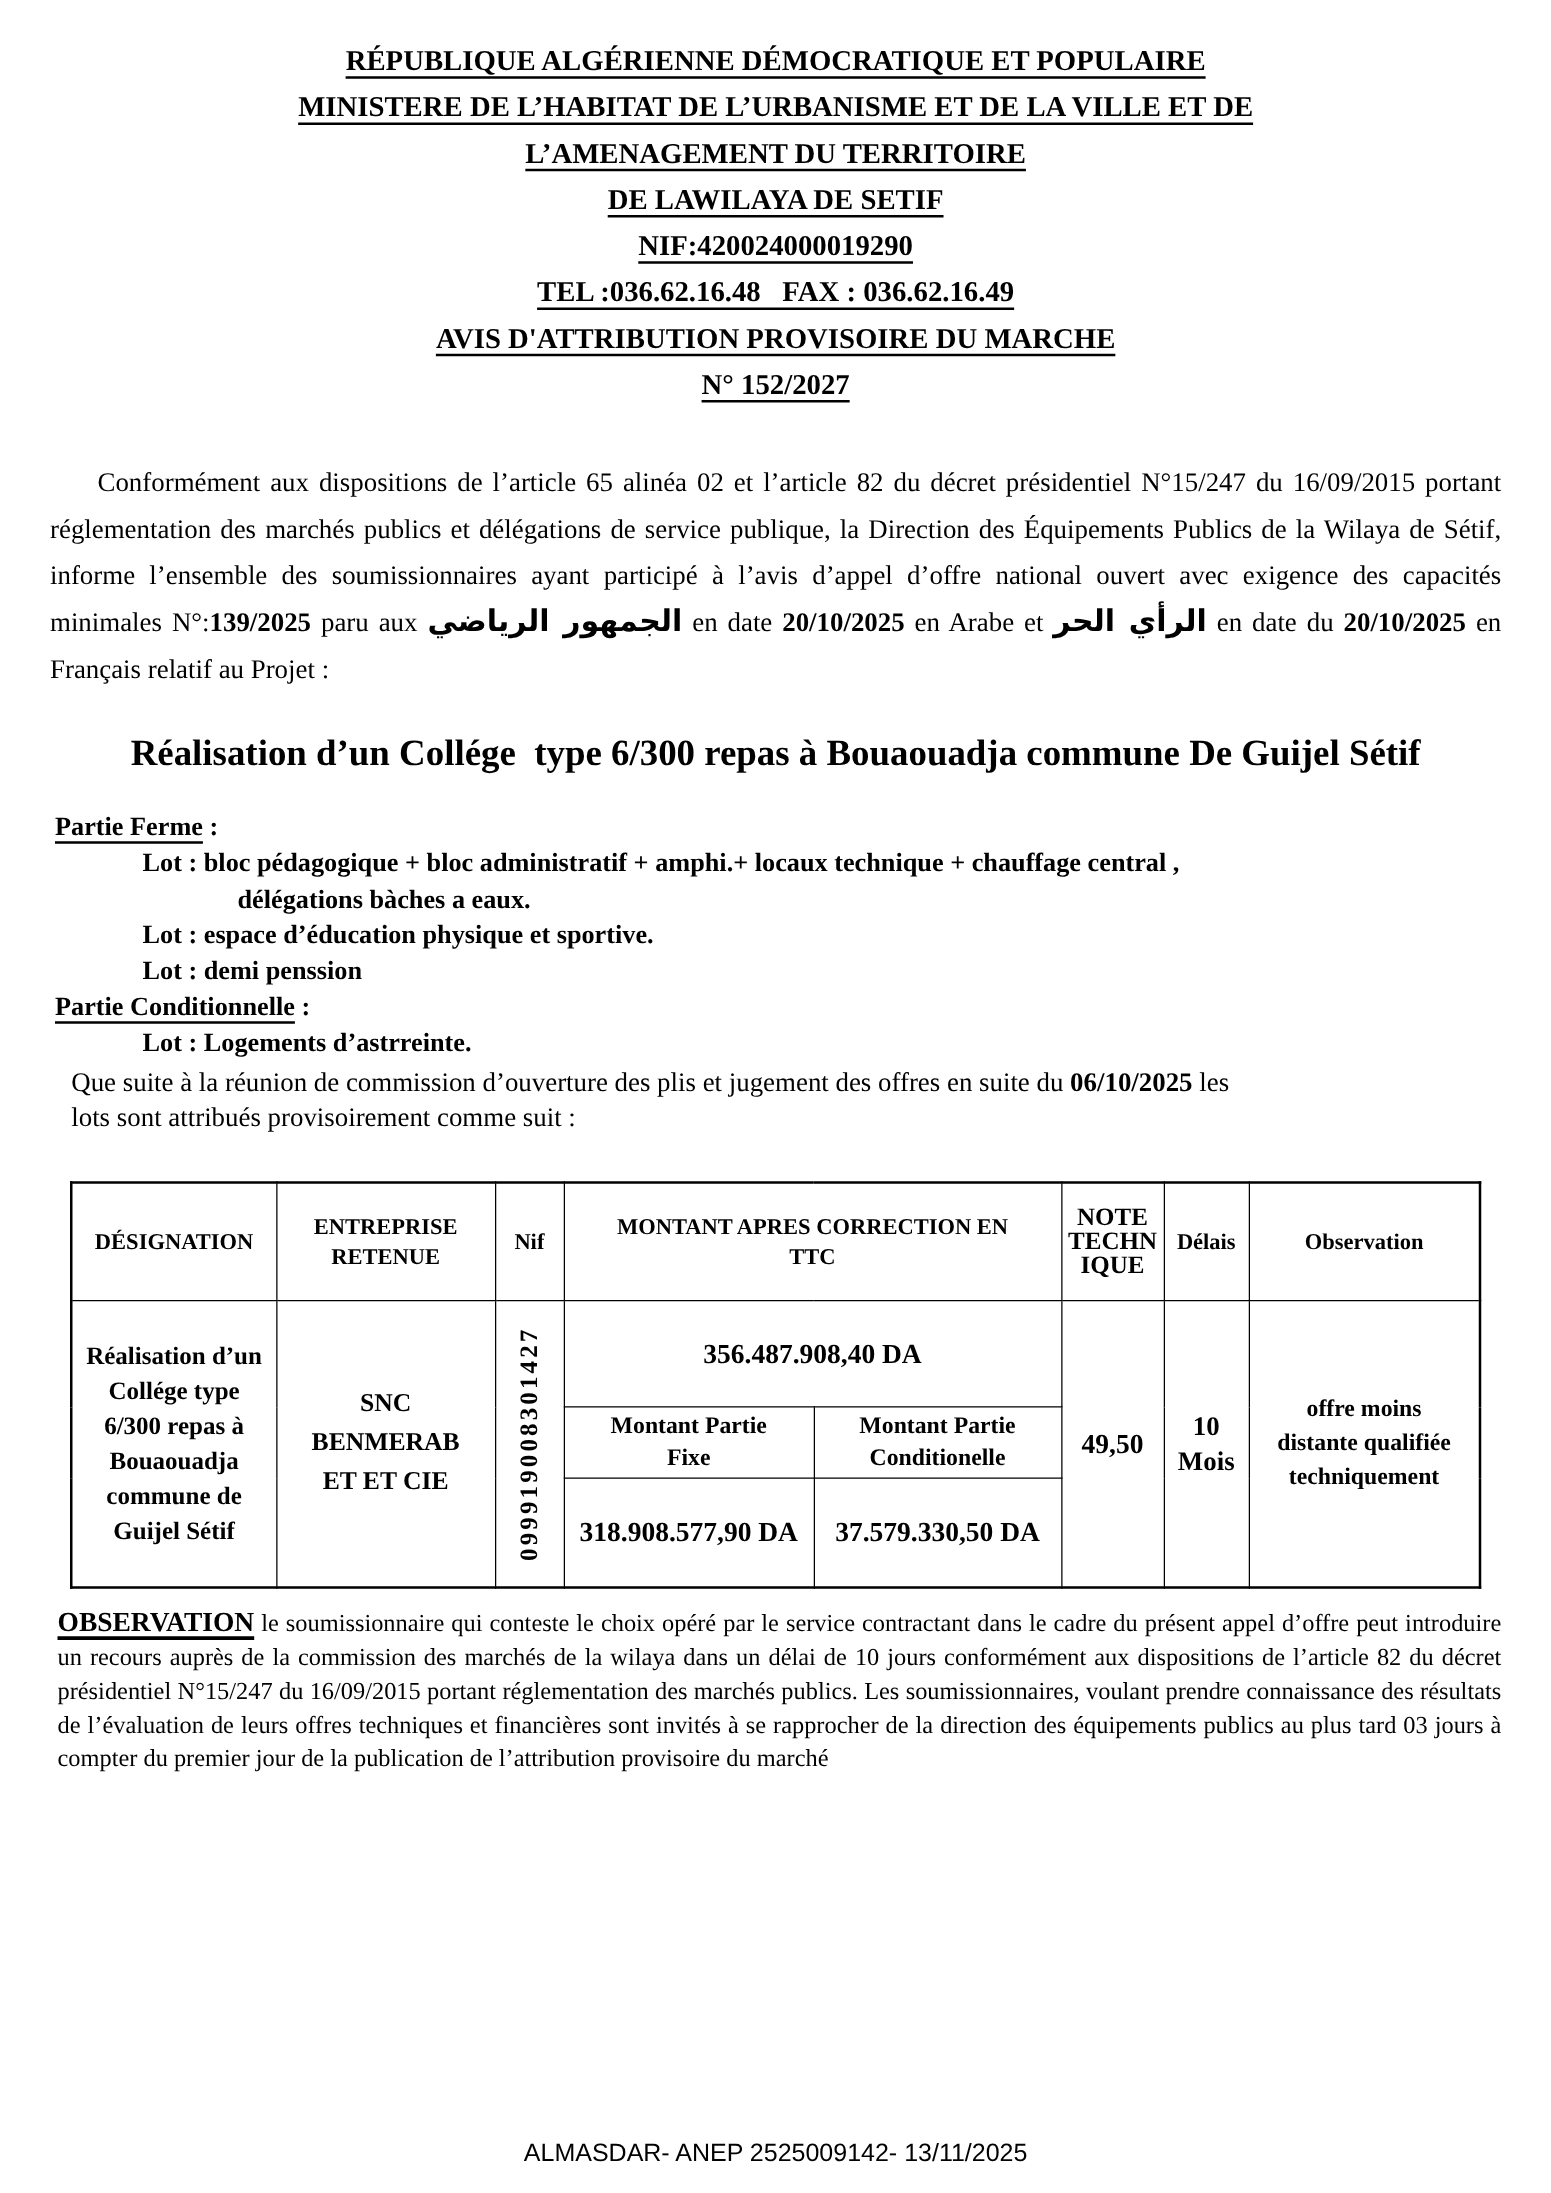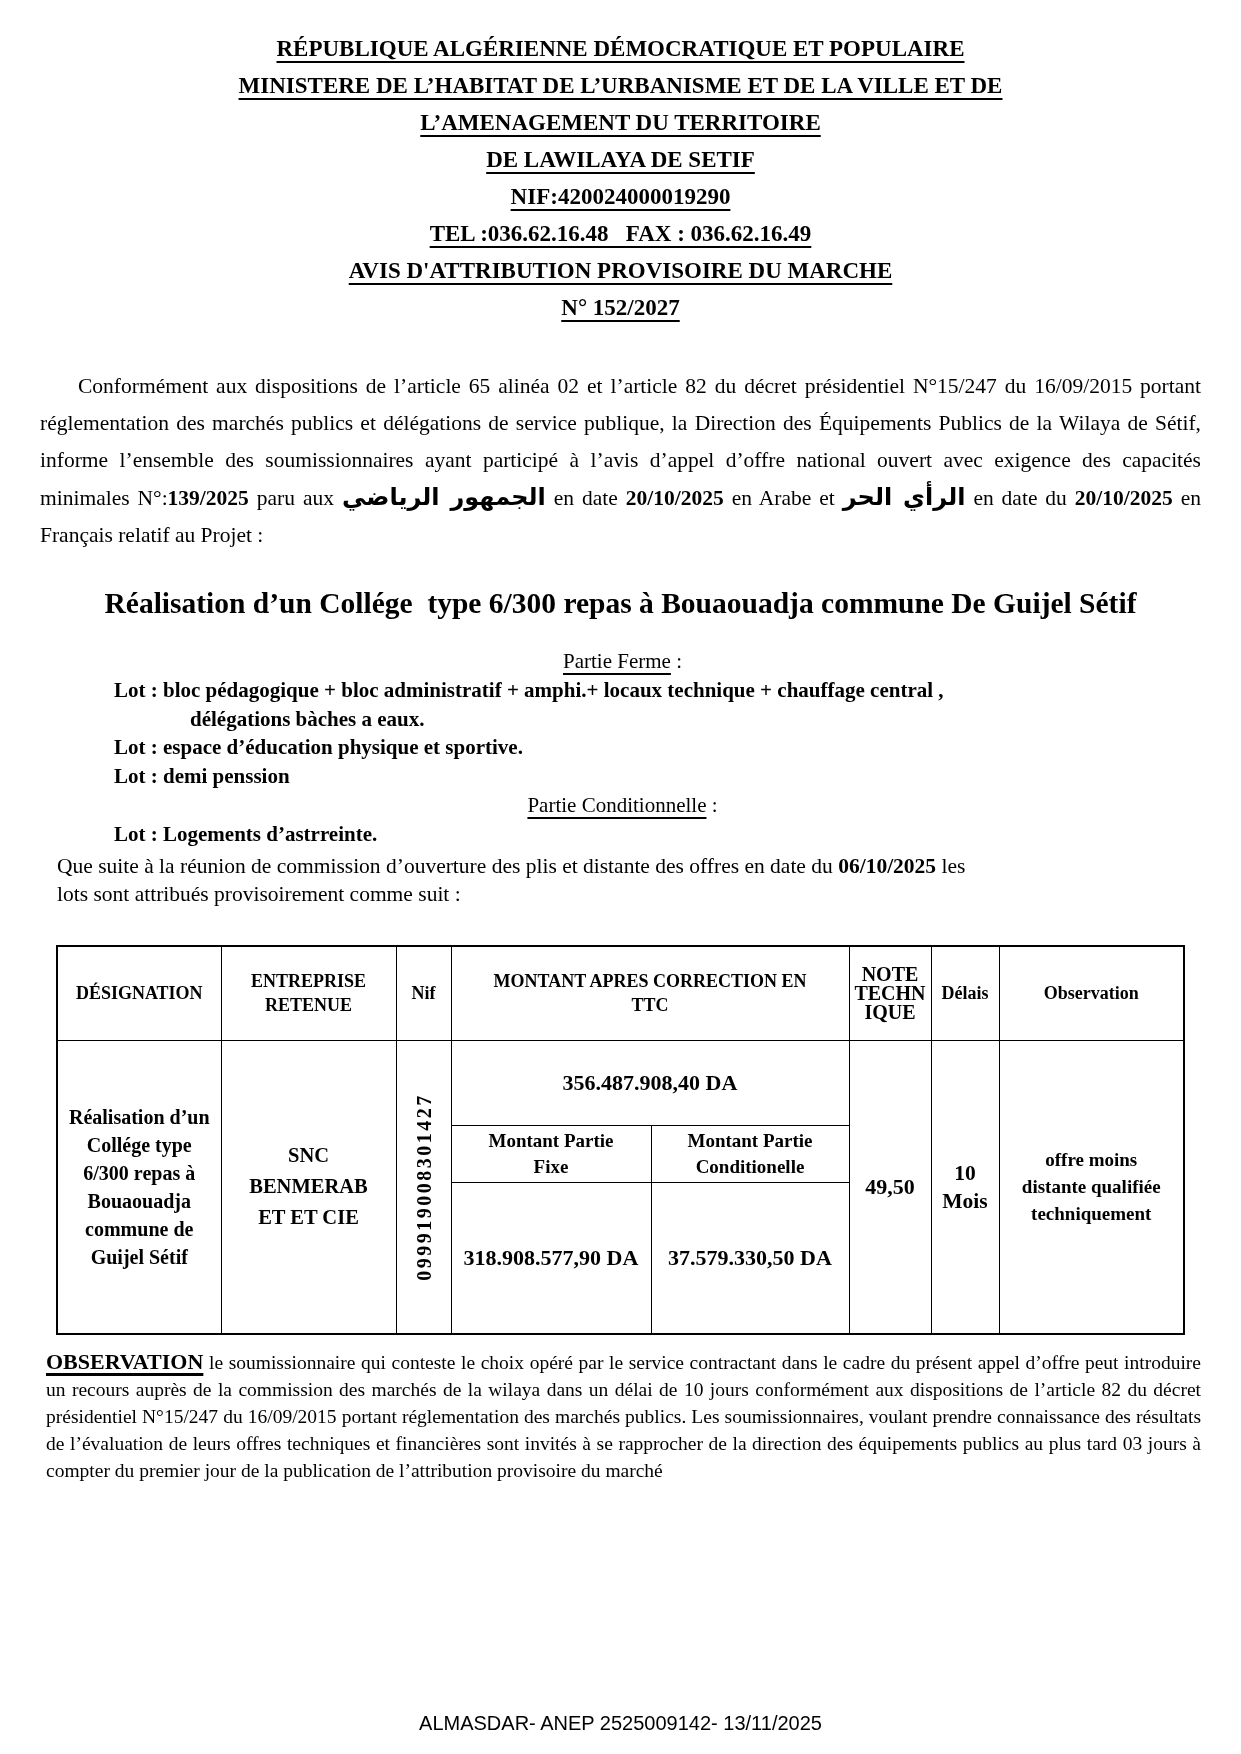--- a/index.html
+++ b/index.html
@@ -54,24 +54,23 @@
     max-width: 1075px;
     text-align: center;
     font-size: 29.5px;
     font-weight: bold;
     line-height: 46px;
   }
 
   
   .parties { margin-top: 20px; font-size: 21px; }
   .part-heading {
-    font-weight: normal;
+    font-weight: bold;
     padding-left: 4px;
     line-height: 30px;
-    text-align: center;
   }
   .lot {
     font-weight: bold;
     line-height: 28.5px;
     padding-left: 74px;
   }
   .lot-cont {
     font-weight: bold;
     line-height: 28.5px;
     padding-left: 150px;
@@ -102,21 +101,21 @@
     overflow: hidden;
   }
   td.thick-left { border-left: 3px solid #000; }
   tr.hdr-row td { height: 95px; font-weight: bold; font-size: 18px; line-height: 24px; }
   tr.hdr-row td.note-hd { font-size: 20px; line-height: 19px; overflow-wrap: anywhere; }
   .hd-span { display: inline-block; max-width: 330px; }
   .hd-ent-span { display: inline-block; max-width: 150px; }
 
   tr.row-a td { height: 85px; }
   tr.row-b td { height: 53px; }
-  tr.row-c td { height: 151px; }
+  tr.row-c td { height: 87px; }
 
   td.designation-cell { font-weight: bold; font-size: 20px; line-height: 28px; }
   td.entreprise-cell  { font-weight: bold; font-size: 20.5px; line-height: 31px; }
   .ent-span { display: inline-block; max-width: 125px; }
   td.nif-cell { position: relative; }
   .nif-rot {
     position: absolute;
     top: 50%; left: 50%;
     transform: translate(-50%, -50%) rotate(-90deg);
     white-space: nowrap;
@@ -183,21 +182,21 @@
     <div class="part-heading"><span class="u">Partie Ferme</span><span> :</span></div>
     <div class="lot">Lot : bloc pédagogique + bloc administratif + amphi.+ locaux technique +  chauffage central ,</div>
     <div class="lot-cont">délégations bàches a eaux.</div>
     <div class="lot">Lot : espace d’éducation physique et sportive.</div>
     <div class="lot">Lot : demi penssion</div>
 
     <div class="part-heading"><span class="u">Partie Conditionnelle</span><span> :</span></div>
     <div class="lot">Lot : Logements  d’astrreinte.</div>
   </div>
 
-  <p class="attribution"><span>Que suite à la réunion de commission d’ouverture des plis et distante des offres  en date du </span><span class="b">06/10/2025</span><span>  les lots sont attribués provisoirement comme  suit :</span></p>
+  <p class="attribution"><span>Que suite à la réunion de commission d’ouverture des plis et jugement des offres  en suite du </span><span class="b">06/10/2025</span><span>  les lots sont attribués provisoirement comme  suit :</span></p>
 
   <table class="award">
     <colgroup>
       <col style="width:164px">
         <col style="width:175px">
         <col style="width:55px">
       <col style="width:200px">
         <col style="width:198px">
         <col style="width:82px">
       <col style="width:68px">

